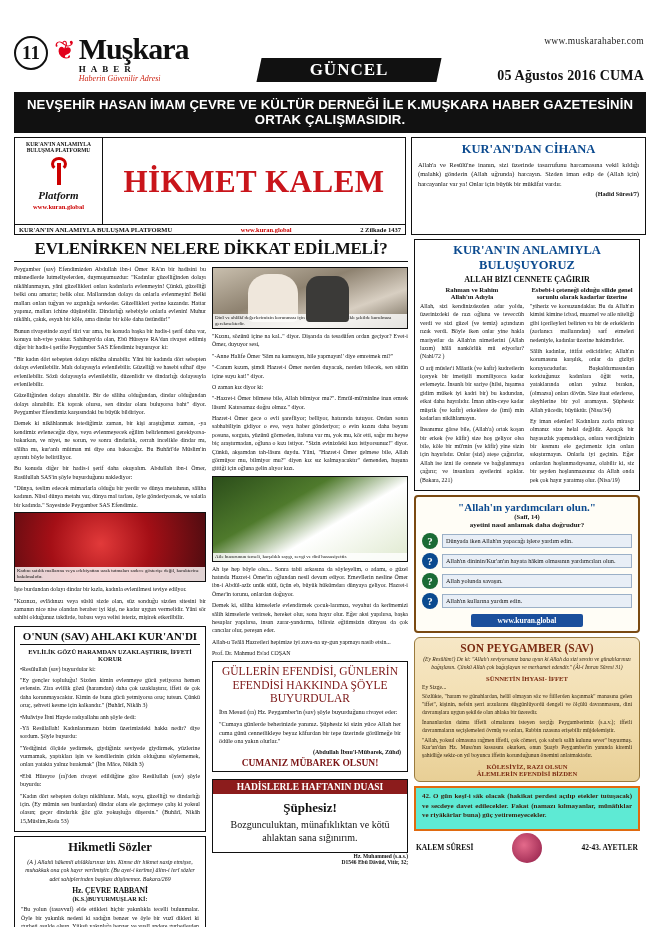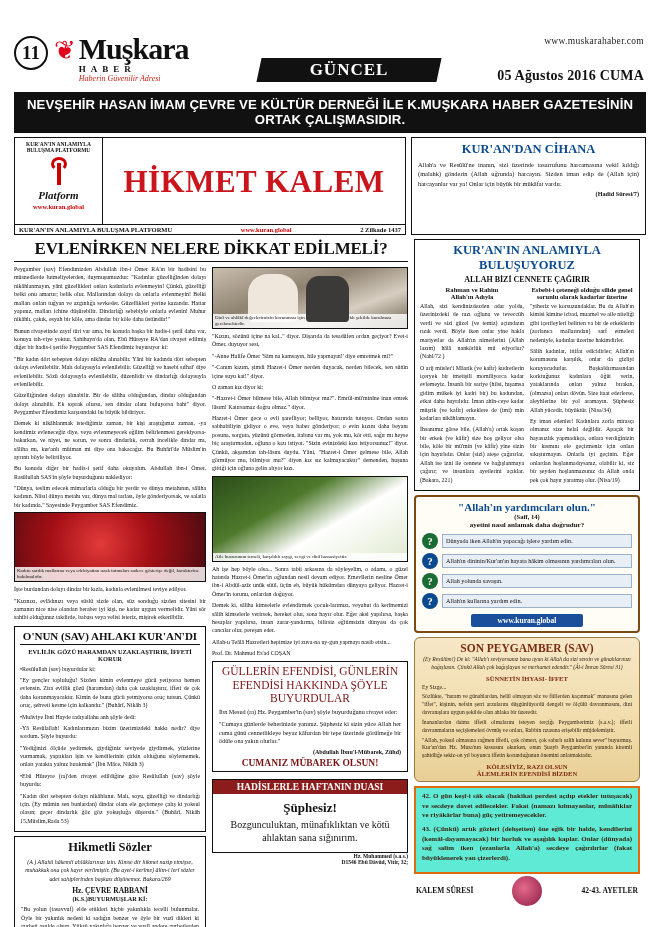--- a/index.html
+++ b/index.html
@@ -363,21 +363,20 @@
         <p>Ey Sizge...</p>
         <p>Sözlükte, "haram ve günahlardan, helâl olmayan söz ve fiillerden kaçınmak" manasına gelen "iffet", kişinin, nefsin şerri arzularını düşgünlüyordü dengeli ve ölçülü davranmasını, dini davranışlara uygun şekilde olan ahlaka bir üzeredir.</p>
         <p>İnananlardan daima iffetli olmalarını isteyen terçiğı Peygamberimiz (s.a.v.); iffetli davranmaların seçişlemeleri övmüş ve onları, Rabbin rızasına erişebilir müjdelemiştir.</p>
         <p>"Allah, yoksul olmasına rağmen iffetli, çok cömert, çok sabırlı salih kulunu sever" buyurmuş. Kur'an'dan Hz. Musa'nın kıssasını okurken, onun Şuayb Peygamber'in yanında kiremli şahidliğe sekiz-on yıl boyunca iffetin korunduğunun önemini anlatmaktadır.</p>
         <div class="sh" style="white-space:pre-line">KÖLESİYİZ, RAZI OLSUN
 ÂLEMLERİN EFENDİSİ BİZDEN</div>
       </div>
 
       <div class="orange-box">
         <p>42. O gün keşf-i sâk olacak (hakikat perdesi açılıp etekler tutuşacak) ve secdeye davet edilecekler. Fakat (namazı kılmayanlar, münâfıklar ve riyâkârlar buna) güç yetiremeyecekler.</p>
-        <p>43. (Çünkü) artık gözleri (dehşetten) öne eğik bir halde, kendilerini (kemâl-dayamayacak) bir horluk ve aşağılık kaplar. Onlar (dünyada) sağ salim iken (ezanlarla Allah'a) secdeye çağırılırlar (fakat büyüklenerek yan çizerlerdi).</p>
       </div>
       <div class="kalem">
         <span>KALEM SÛRESİ</span>
         <span class="rose-badge"></span>
         <span>42-43. AYETLER</span>
       </div>
     </div>
   </div>
 
 </div>

